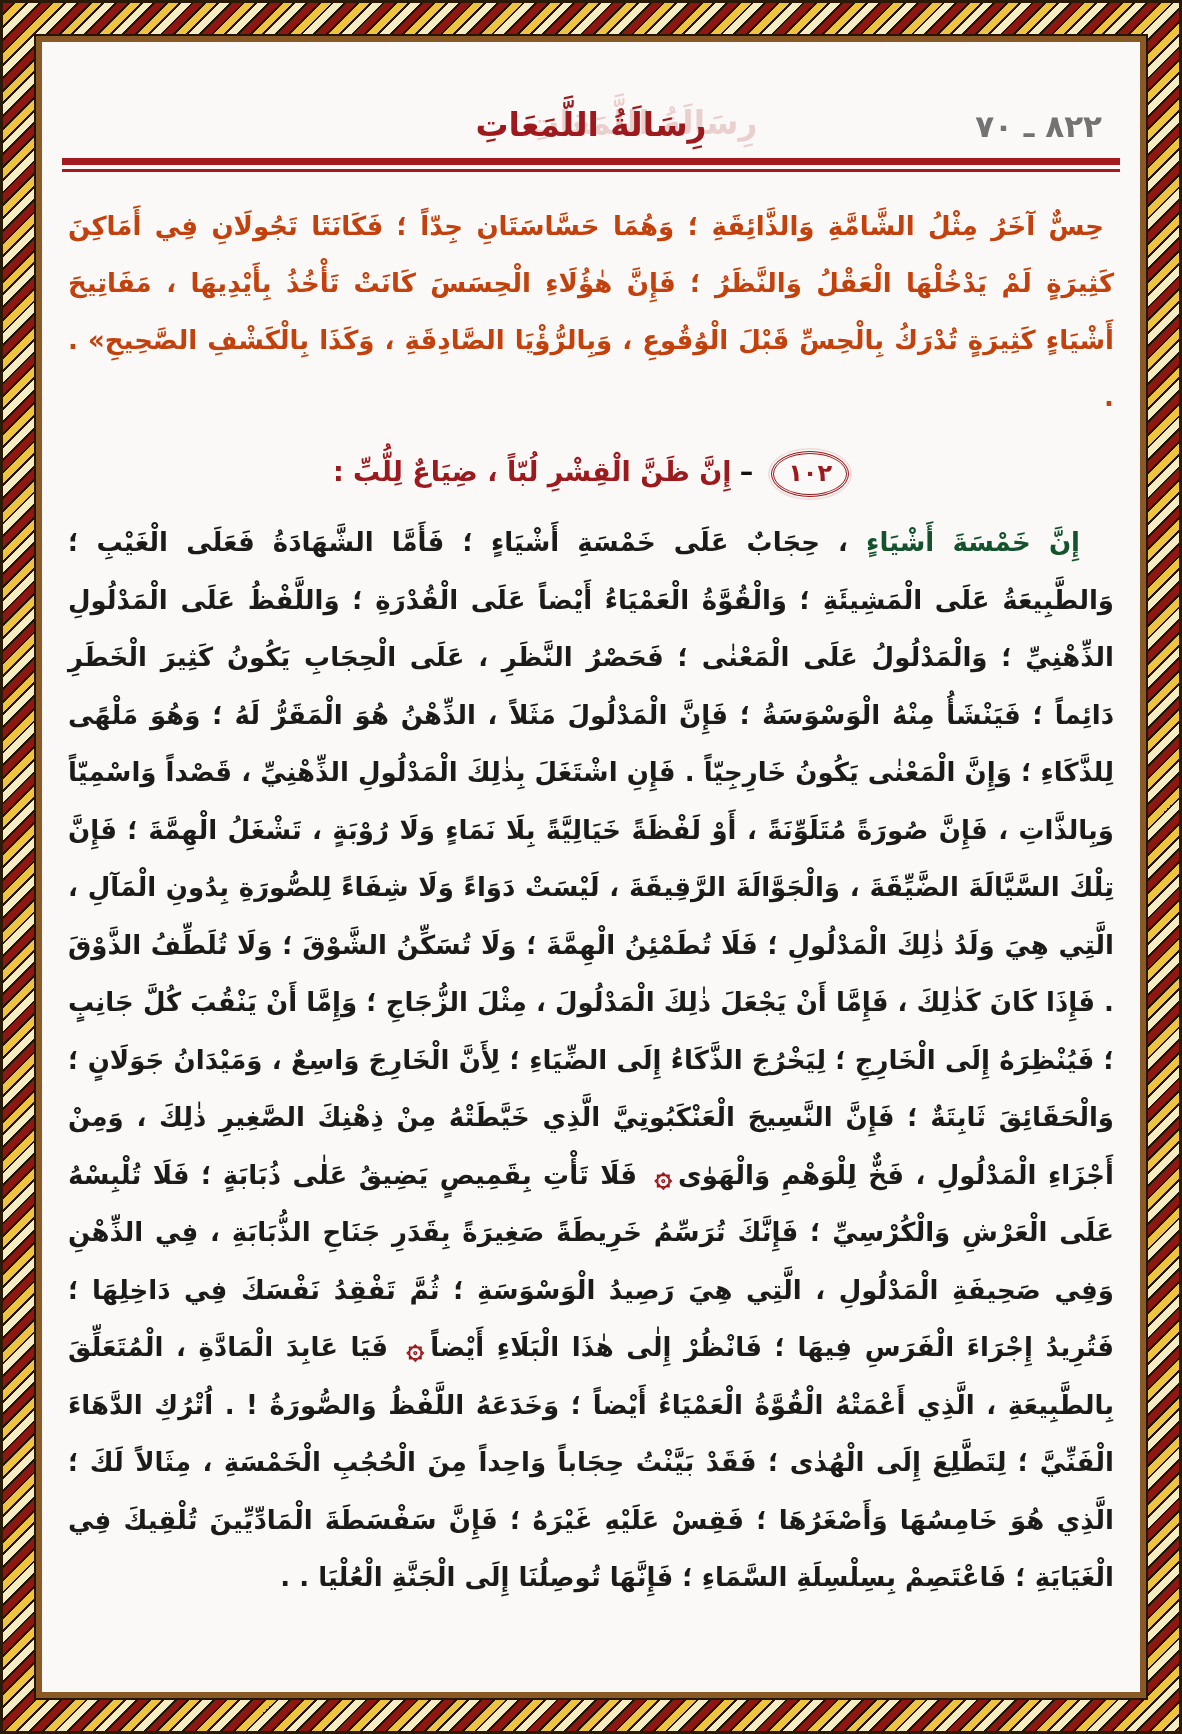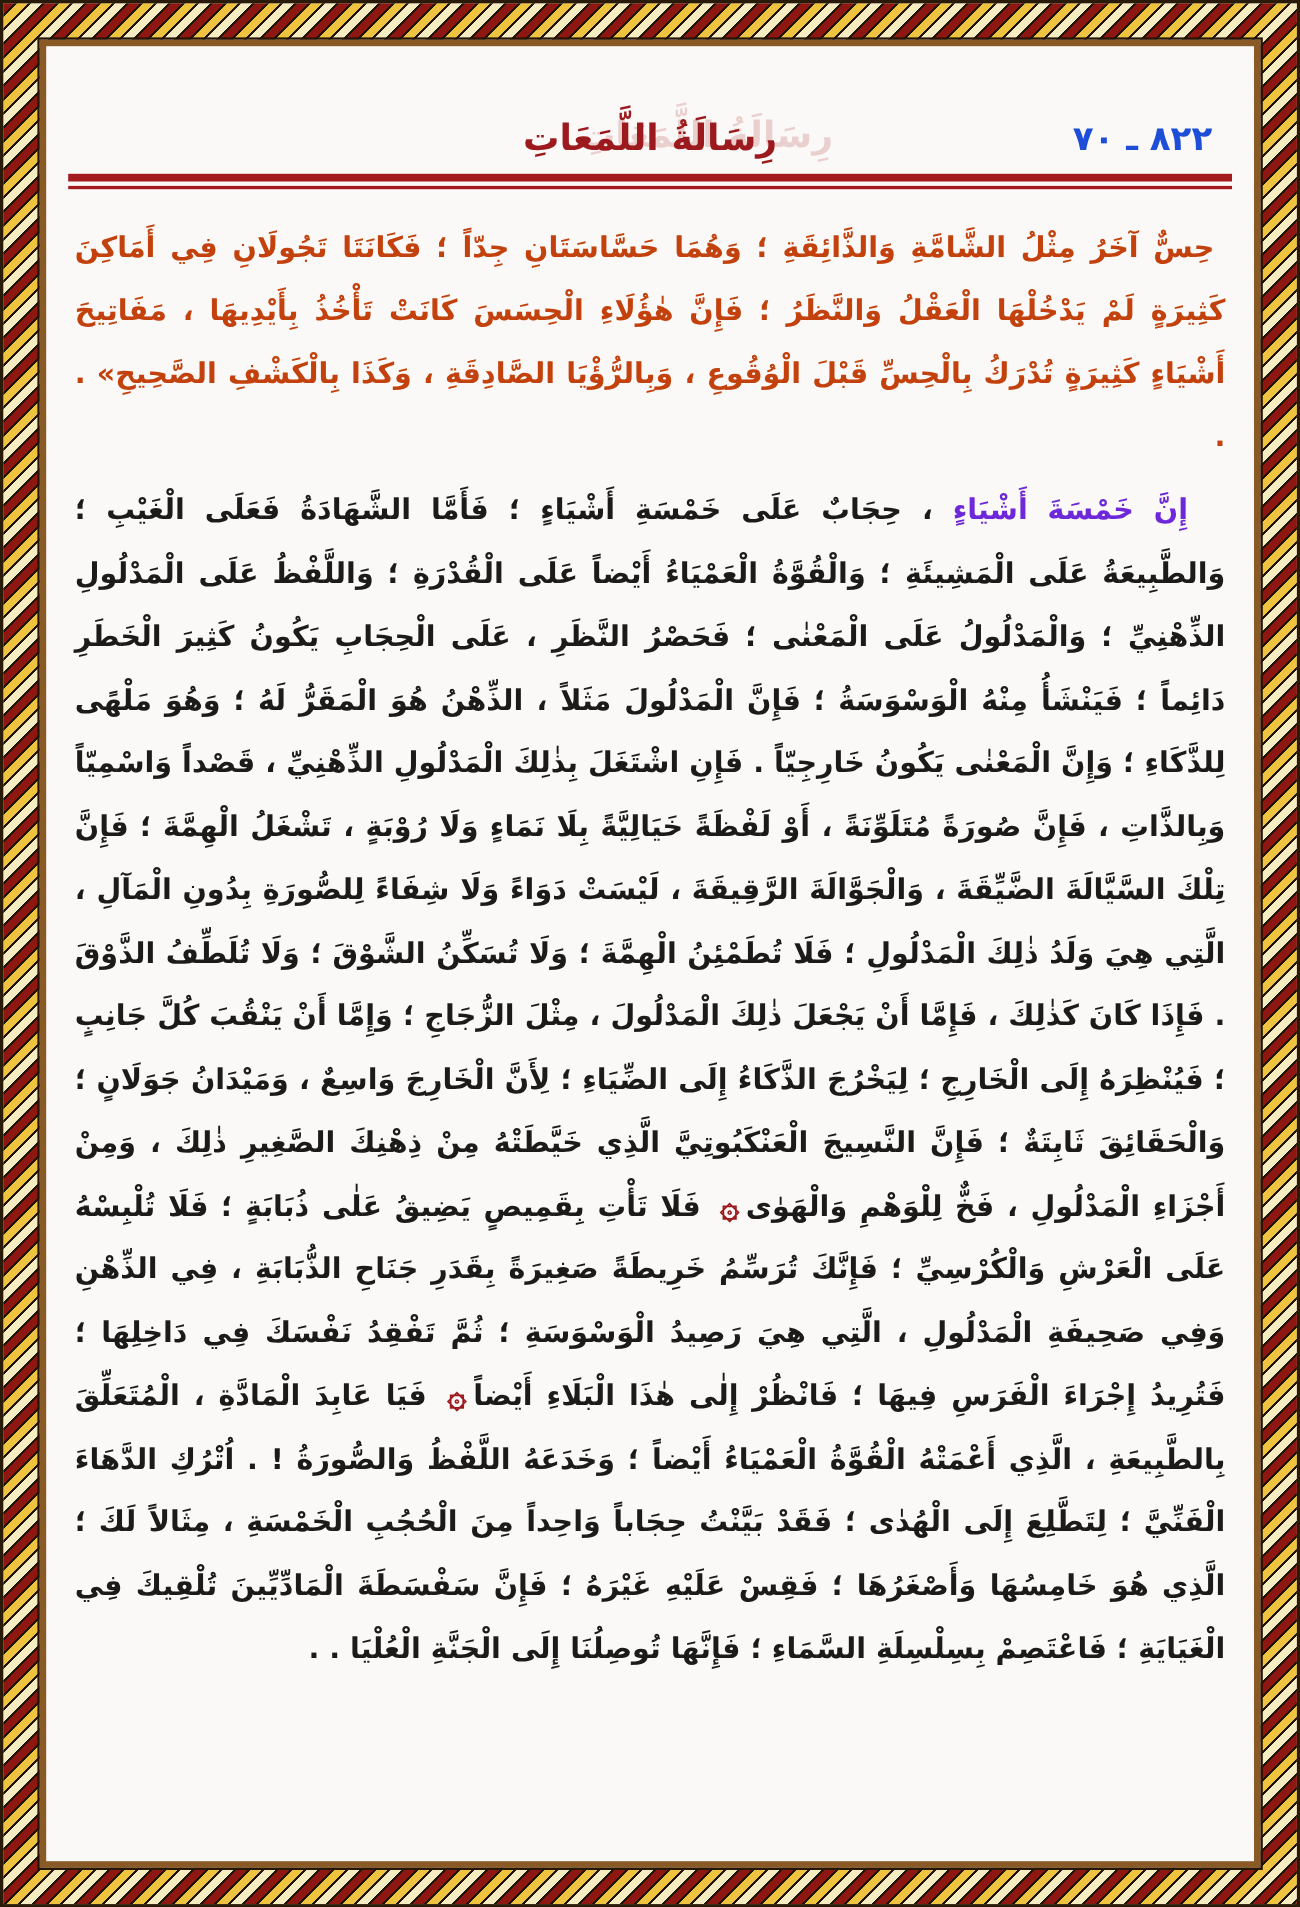--- a/index.html
+++ b/index.html
@@ -34,21 +34,21 @@
   }
   .header{
     position:relative;
     display:flex;
     flex-direction:row;
     align-items:flex-end;
     height:74px;
     margin-top:10px;
   }
   .page-numbers{
-    color:#1d4ed8;
+    color:#737373;
     font-weight:bold;
     font-size:31px;
     padding-right:18px;
     white-space:nowrap;
   }
   .title-wrap{
     position:absolute;
     right:0; left:0;
     text-align:center;
     bottom:0;
@@ -114,21 +114,21 @@
   }
   .body-paragraph{
     margin:10px 6px 0 6px;
     color:#1c1b1a;
     font-weight:bold;
     font-size:26px;
     line-height:57.5px;
     text-align:justify;
     text-indent:34px;
   }
-  .seg-red{ color:#6d28d9;margin-top:46px; }
+  .seg-red{ color:#14532d;margin-top:46px; }
   .rosette{
     color:#9c1a1d;
     font-size:30px;
     margin:0 6px;
     vertical-align:-2px;
   }
 </style>
 </head>
 <body>
 
@@ -140,17 +140,20 @@
       <div class="title-wrap">
         <span class="title-ghost">رِسَالَةُ اللَّمَعَاتِ</span>
         <span class="page-title">رِسَالَةُ اللَّمَعَاتِ</span>
       </div>
     </div>
 
     <div class="double-rule"></div>
 
     <p class="quote-paragraph">حِسٌّ آخَرُ مِثْلُ الشَّامَّةِ وَالذَّائِقَةِ ؛ وَهُمَا حَسَّاسَتَانِ جِدّاً ؛ فَكَانَتَا تَجُولَانِ فِي أَمَاكِنَ كَثِيرَةٍ لَمْ يَدْخُلْهَا الْعَقْلُ وَالنَّظَرُ ؛ فَإِنَّ هٰؤُلَاءِ الْحِسَسَ كَانَتْ تَأْخُذُ بِأَيْدِيهَا ، مَفَاتِيحَ أَشْيَاءٍ كَثِيرَةٍ تُدْرَكُ بِالْحِسِّ قَبْلَ الْوُقُوعِ ، وَبِالرُّؤْيَا الصَّادِقَةِ ، وَكَذَا بِالْكَشْفِ الصَّحِيحِ» . .</p>
 
+    <div class="section-heading">
+      <span class="section-number-ornament"><span>١٠٢</span></span><span class="section-dash">–</span><span>إِنَّ ظَنَّ الْقِشْرِ لُبّاً ، ضِيَاعٌ لِلُّبِّ :</span>
+    </div>
 
     <p class="body-paragraph" id="body-paragraph"><span class="seg-red">إِنَّ خَمْسَةَ أَشْيَاءٍ</span><span> ، حِجَابٌ عَلَى خَمْسَةِ أَشْيَاءٍ ؛ فَأَمَّا الشَّهَادَةُ فَعَلَى الْغَيْبِ ؛ وَالطَّبِيعَةُ عَلَى الْمَشِيئَةِ ؛ وَالْقُوَّةُ الْعَمْيَاءُ أَيْضاً عَلَى الْقُدْرَةِ ؛ وَاللَّفْظُ عَلَى الْمَدْلُولِ الذِّهْنِيِّ ؛ وَالْمَدْلُولُ عَلَى الْمَعْنٰى ؛ فَحَصْرُ النَّظَرِ ، عَلَى الْحِجَابِ يَكُونُ كَثِيرَ الْخَطَرِ دَائِماً ؛ فَيَنْشَأُ مِنْهُ الْوَسْوَسَةُ ؛ فَإِنَّ الْمَدْلُولَ مَثَلاً ، الذِّهْنُ هُوَ الْمَقَرُّ لَهُ ؛ وَهُوَ مَلْهًى لِلذَّكَاءِ ؛ وَإِنَّ الْمَعْنٰى يَكُونُ خَارِجِيّاً . فَإِنِ اشْتَغَلَ بِذٰلِكَ الْمَدْلُولِ الذِّهْنِيِّ ، قَصْداً وَاسْمِيّاً وَبِالذَّاتِ ، فَإِنَّ صُورَةً مُتَلَوِّنَةً ، أَوْ لَفْظَةً خَيَالِيَّةً بِلَا نَمَاءٍ وَلَا رُوْبَةٍ ، تَشْغَلُ الْهِمَّةَ ؛ فَإِنَّ تِلْكَ السَّيَّالَةَ الضَّيِّقَةَ ، وَالْجَوَّالَةَ الرَّقِيقَةَ ، لَيْسَتْ دَوَاءً وَلَا شِفَاءً لِلصُّورَةِ بِدُونِ الْمَآلِ ، الَّتِي هِيَ وَلَدُ ذٰلِكَ الْمَدْلُولِ ؛ فَلَا تُطَمْئِنُ الْهِمَّةَ ؛ وَلَا تُسَكِّنُ الشَّوْقَ ؛ وَلَا تُلَطِّفُ الذَّوْقَ . فَإِذَا كَانَ كَذٰلِكَ ، فَإِمَّا أَنْ يَجْعَلَ ذٰلِكَ الْمَدْلُولَ ، مِثْلَ الزُّجَاجِ ؛ وَإِمَّا أَنْ يَنْقُبَ كُلَّ جَانِبٍ ؛ فَيُنْظِرَهُ إِلَى الْخَارِجِ ؛ لِيَخْرُجَ الذَّكَاءُ إِلَى الضِّيَاءِ ؛ لِأَنَّ الْخَارِجَ وَاسِعٌ ، وَمَيْدَانُ جَوَلَانٍ ؛ وَالْحَقَائِقَ ثَابِتَةٌ ؛ فَإِنَّ النَّسِيجَ الْعَنْكَبُوتِيَّ الَّذِي خَيَّطَتْهُ مِنْ ذِهْنِكَ الصَّغِيرِ ذٰلِكَ ، وَمِنْ أَجْزَاءِ الْمَدْلُولِ ، فَخٌّ لِلْوَهْمِ وَالْهَوٰى</span><span class="rosette">۞</span> <span>فَلَا تَأْتِ بِقَمِيصٍ يَضِيقُ عَلٰى ذُبَابَةٍ ؛ فَلَا تُلْبِسْهُ عَلَى الْعَرْشِ وَالْكُرْسِيِّ ؛ فَإِنَّكَ تُرَسِّمُ خَرِيطَةً صَغِيرَةً بِقَدَرِ جَنَاحِ الذُّبَابَةِ ، فِي الذِّهْنِ وَفِي صَحِيفَةِ الْمَدْلُولِ ، الَّتِي هِيَ رَصِيدُ الْوَسْوَسَةِ ؛ ثُمَّ تَفْقِدُ نَفْسَكَ فِي دَاخِلِهَا ؛ فَتُرِيدُ إِجْرَاءَ الْفَرَسِ فِيهَا ؛ فَانْظُرْ إِلٰى هٰذَا الْبَلَاءِ أَيْضاً</span><span class="rosette">۞</span> <span>فَيَا عَابِدَ الْمَادَّةِ ، الْمُتَعَلِّقَ بِالطَّبِيعَةِ ، الَّذِي أَعْمَتْهُ الْقُوَّةُ الْعَمْيَاءُ أَيْضاً ؛ وَخَدَعَهُ اللَّفْظُ وَالصُّورَةُ ! . اُتْرُكِ الدَّهَاءَ الْفَنِّيَّ ؛ لِتَطَّلِعَ إِلَى الْهُدٰى ؛ فَقَدْ بَيَّنْتُ حِجَاباً وَاحِداً مِنَ الْحُجُبِ الْخَمْسَةِ ، مِثَالاً لَكَ ؛ الَّذِي هُوَ خَامِسُهَا وَأَصْغَرُهَا ؛ فَقِسْ عَلَيْهِ غَيْرَهُ ؛ فَإِنَّ سَفْسَطَةَ الْمَادِّيِّينَ تُلْقِيكَ فِي الْغَيَايَةِ ؛ فَاعْتَصِمْ بِسِلْسِلَةِ السَّمَاءِ ؛ فَإِنَّهَا تُوصِلُنَا إِلَى الْجَنَّةِ الْعُلْيَا . .</span></p>
 
   </div>
 </div>
 
 </body></html>

